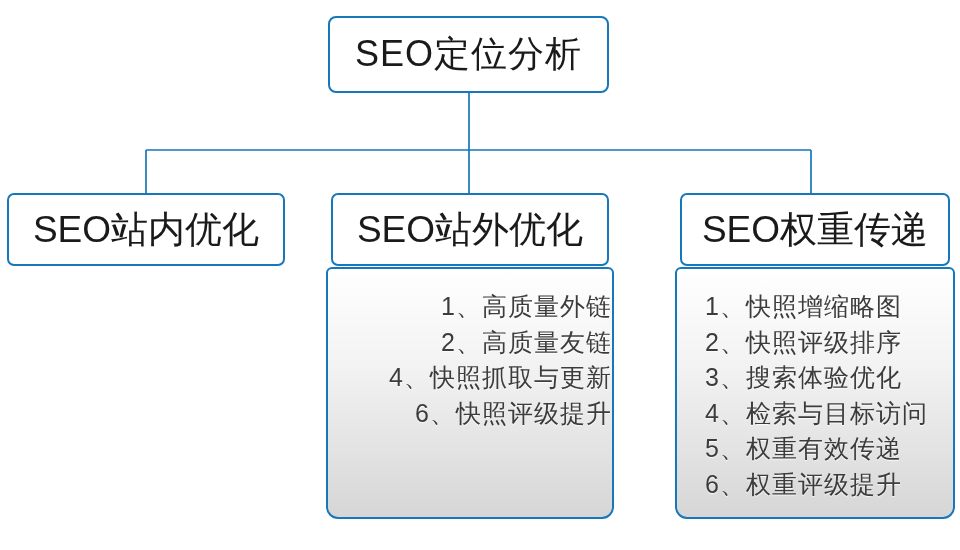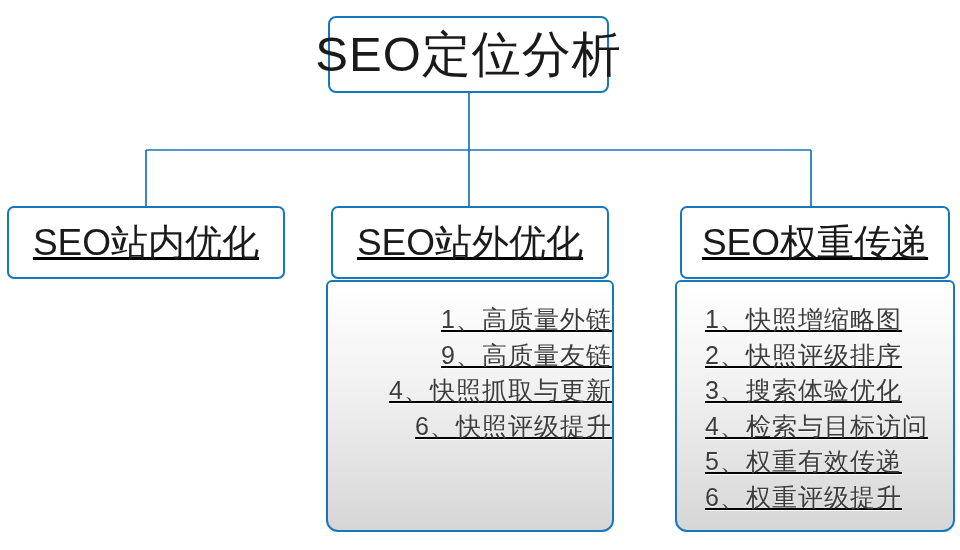--- a/index.html
+++ b/index.html
@@ -24,27 +24,26 @@
     background: #ffffff;
     border: 2px solid var(--accent);
     color: #1a1a1a;
     white-space: nowrap;
     font-weight: 300;
   }
   .root-node {
     left: 328px; top: 16px;
     width: 281px; height: 77px;
     border-radius: 8px;
-    font-size: 49px;
+    font-size: 36px;
     letter-spacing: 1px;
   }
   .column {
-    position: absolute; top: 206px;
+    position: absolute; top: 193px;
     width: 288px;
-    text-decoration: underline;
   }
   .col-1 { left: 2px; }
   .col-2 { left: 326px; text-align: right; }
   .col-3 { left: 667px; padding-left: 8px; }
   .col-header {
     position: relative;
     margin: 0 5px;
     height: 73px;
     display: flex; align-items: center; justify-content: center;
     background: #ffffff;
@@ -94,21 +93,21 @@
     </div>
   </div>
 
   <div class="column col-2">
     <div class="col-header">
       <span>SEO站外优化</span>
     </div>
     <div class="col-panel">
       <ul>
         <li>1、高质量外链</li>
-        <li>9、高质量友链</li>
+        <li>2、高质量友链</li>
         <li>4、快照抓取与更新</li>
         <li>6、快照评级提升</li>
       </ul>
     </div>
   </div>
 
   <div class="column col-3">
     <div class="col-header">
       <span>SEO权重传递</span>
     </div>

